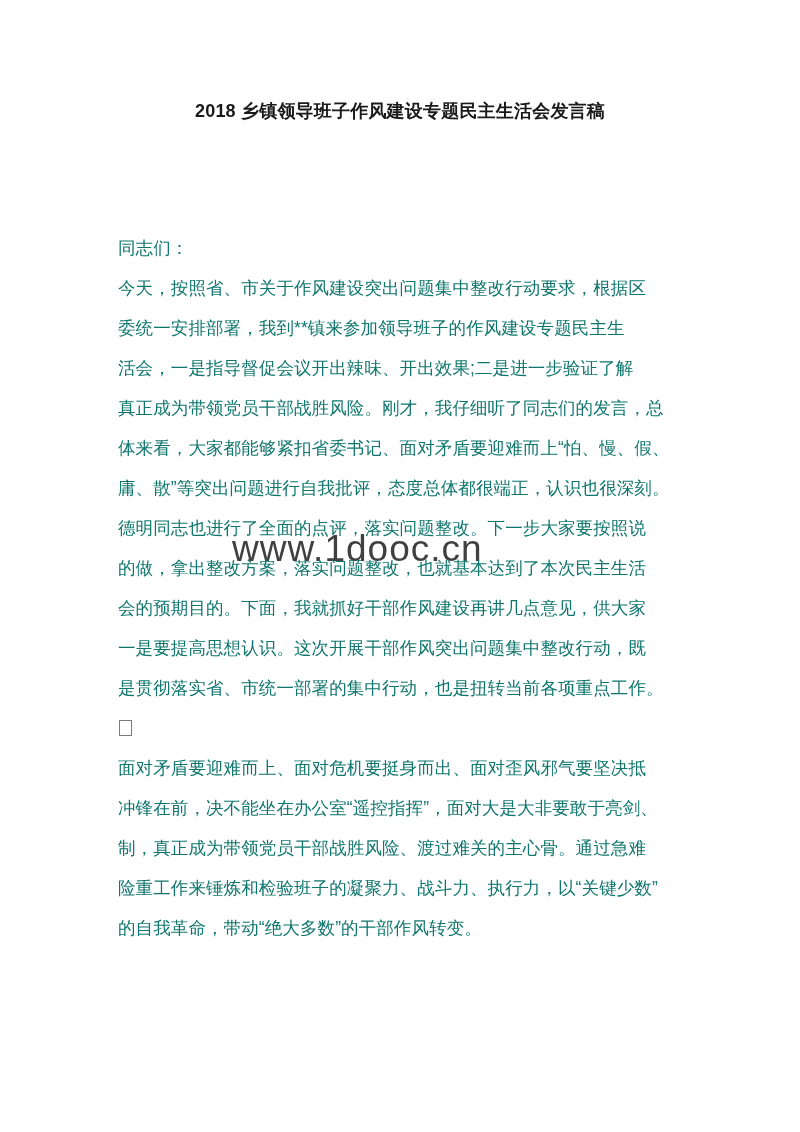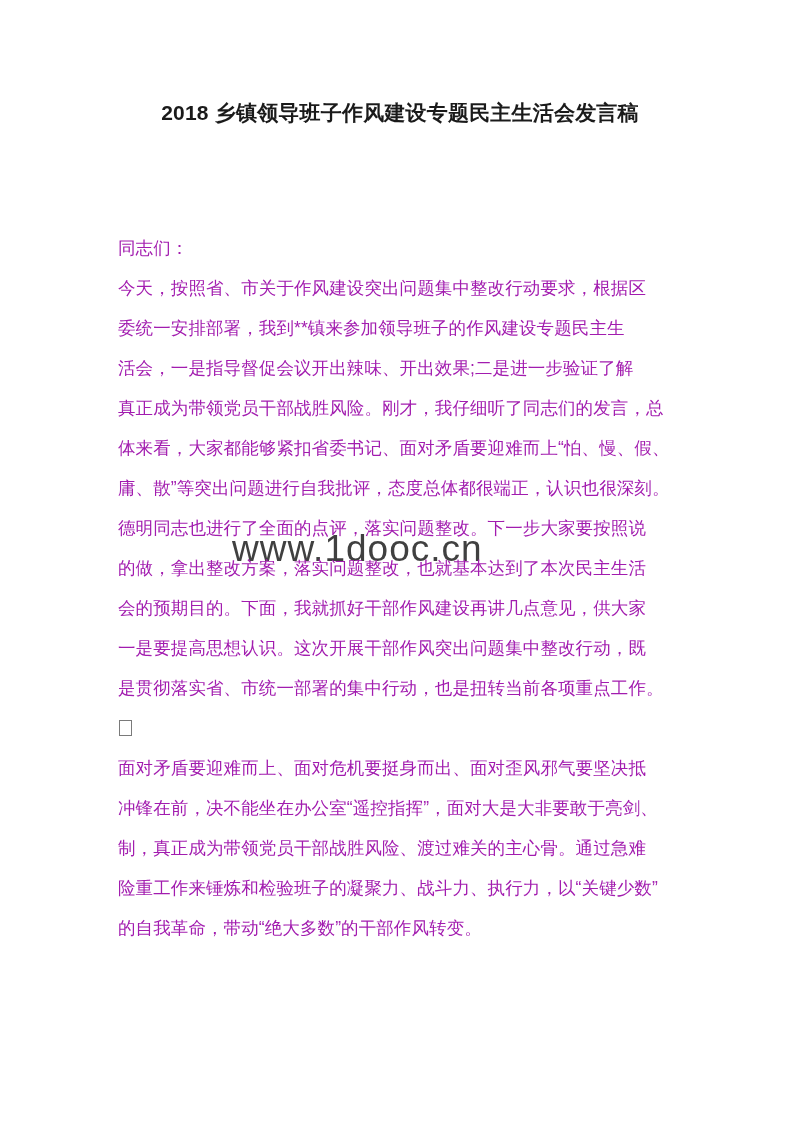--- a/index.html
+++ b/index.html
@@ -41,42 +41,42 @@
     pointer-events: none;
   }
 
   
   .doc-title {
     position: absolute;
     left: 0;
     top: 99px;
     width: 800px;
     text-align: center;
-    font-size: 21px;
+    font-size: 18px;
     font-weight: bold;
     letter-spacing: 0.2px;
     color: #1a1a1a;
     z-index: 2;
     white-space: nowrap;
   }
 
   
   .body-block {
     position: absolute;
     left: 118px;
     top: 228px;
     width: 566px;
     z-index: 2;
   }
 
   .line {
     font-size: 17.5px;
     line-height: 40px;
     height: 40px;
-    color: #a21caf;
+    color: #0f766e;
     letter-spacing: 0.1px;
     white-space: nowrap;
     text-align: left;
   }
 
   .line.tofu {
     
     color: transparent;
     position: relative;
   }

